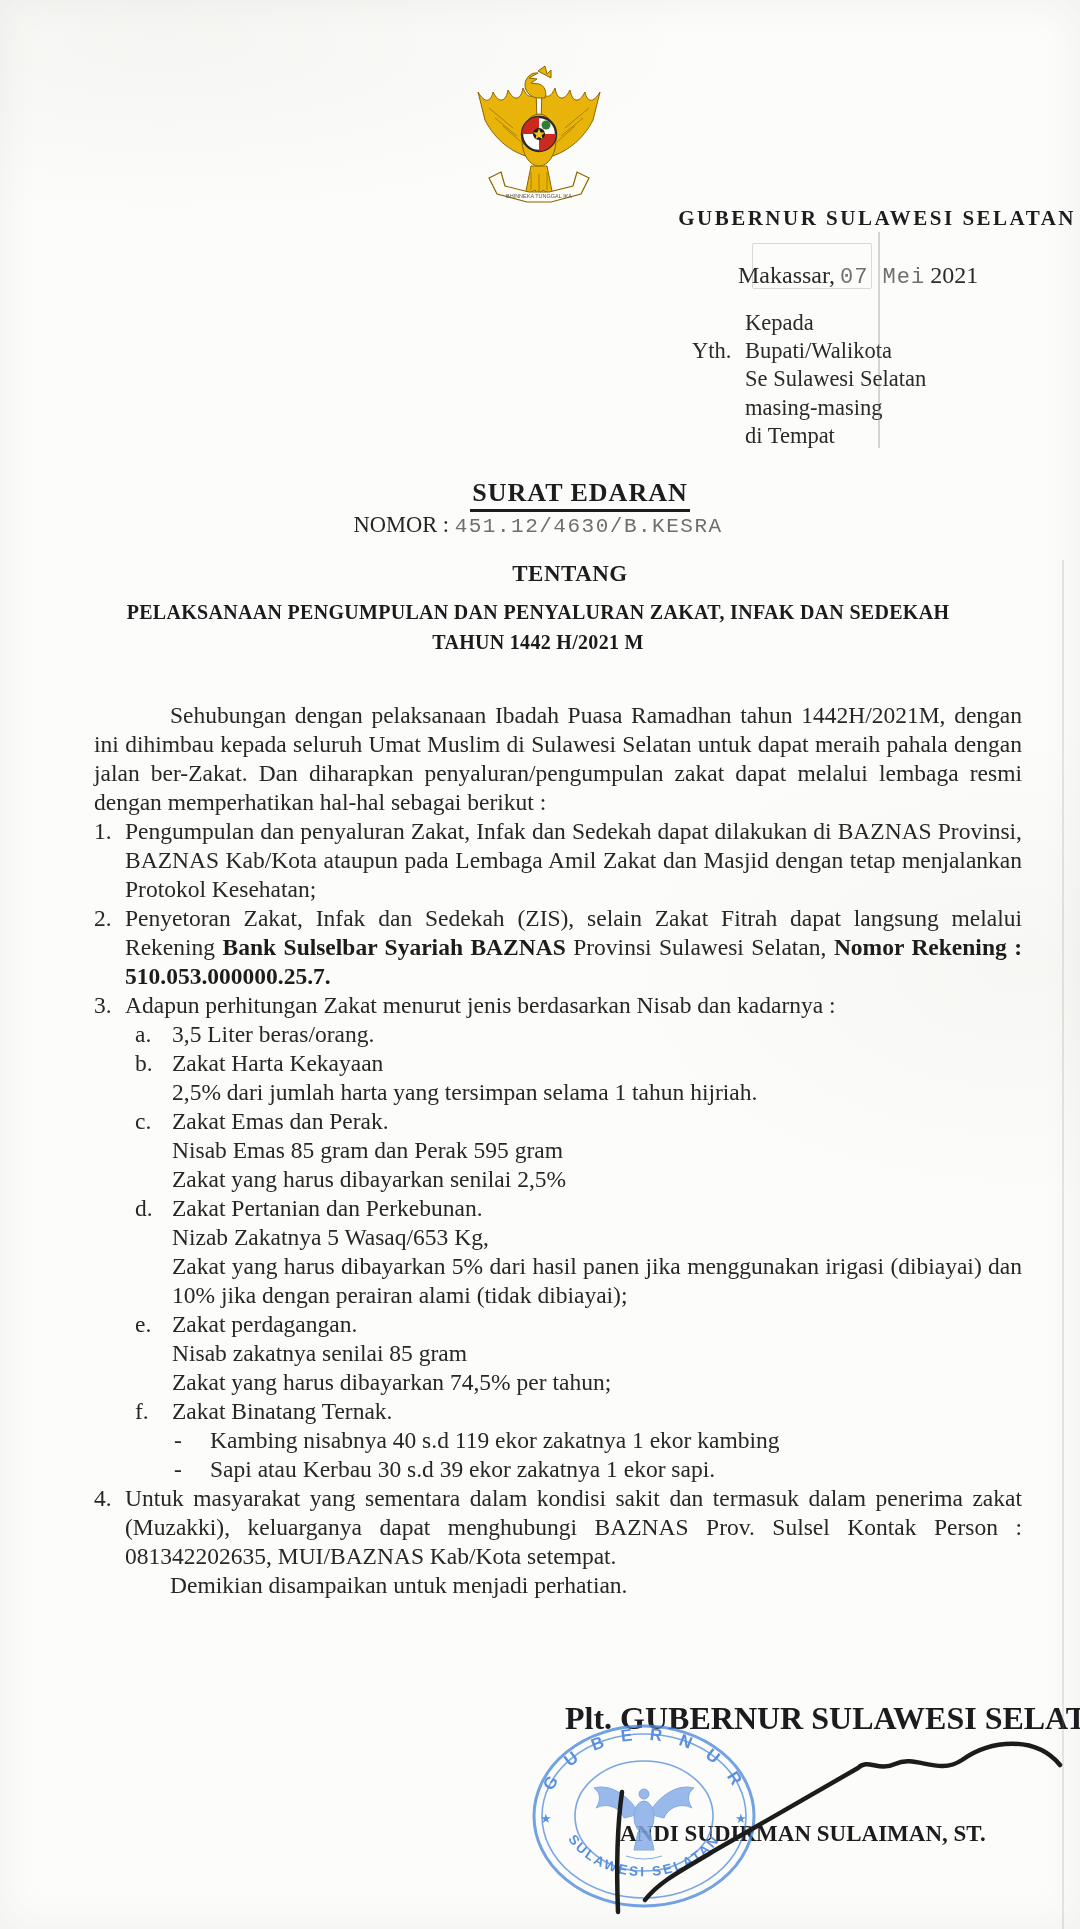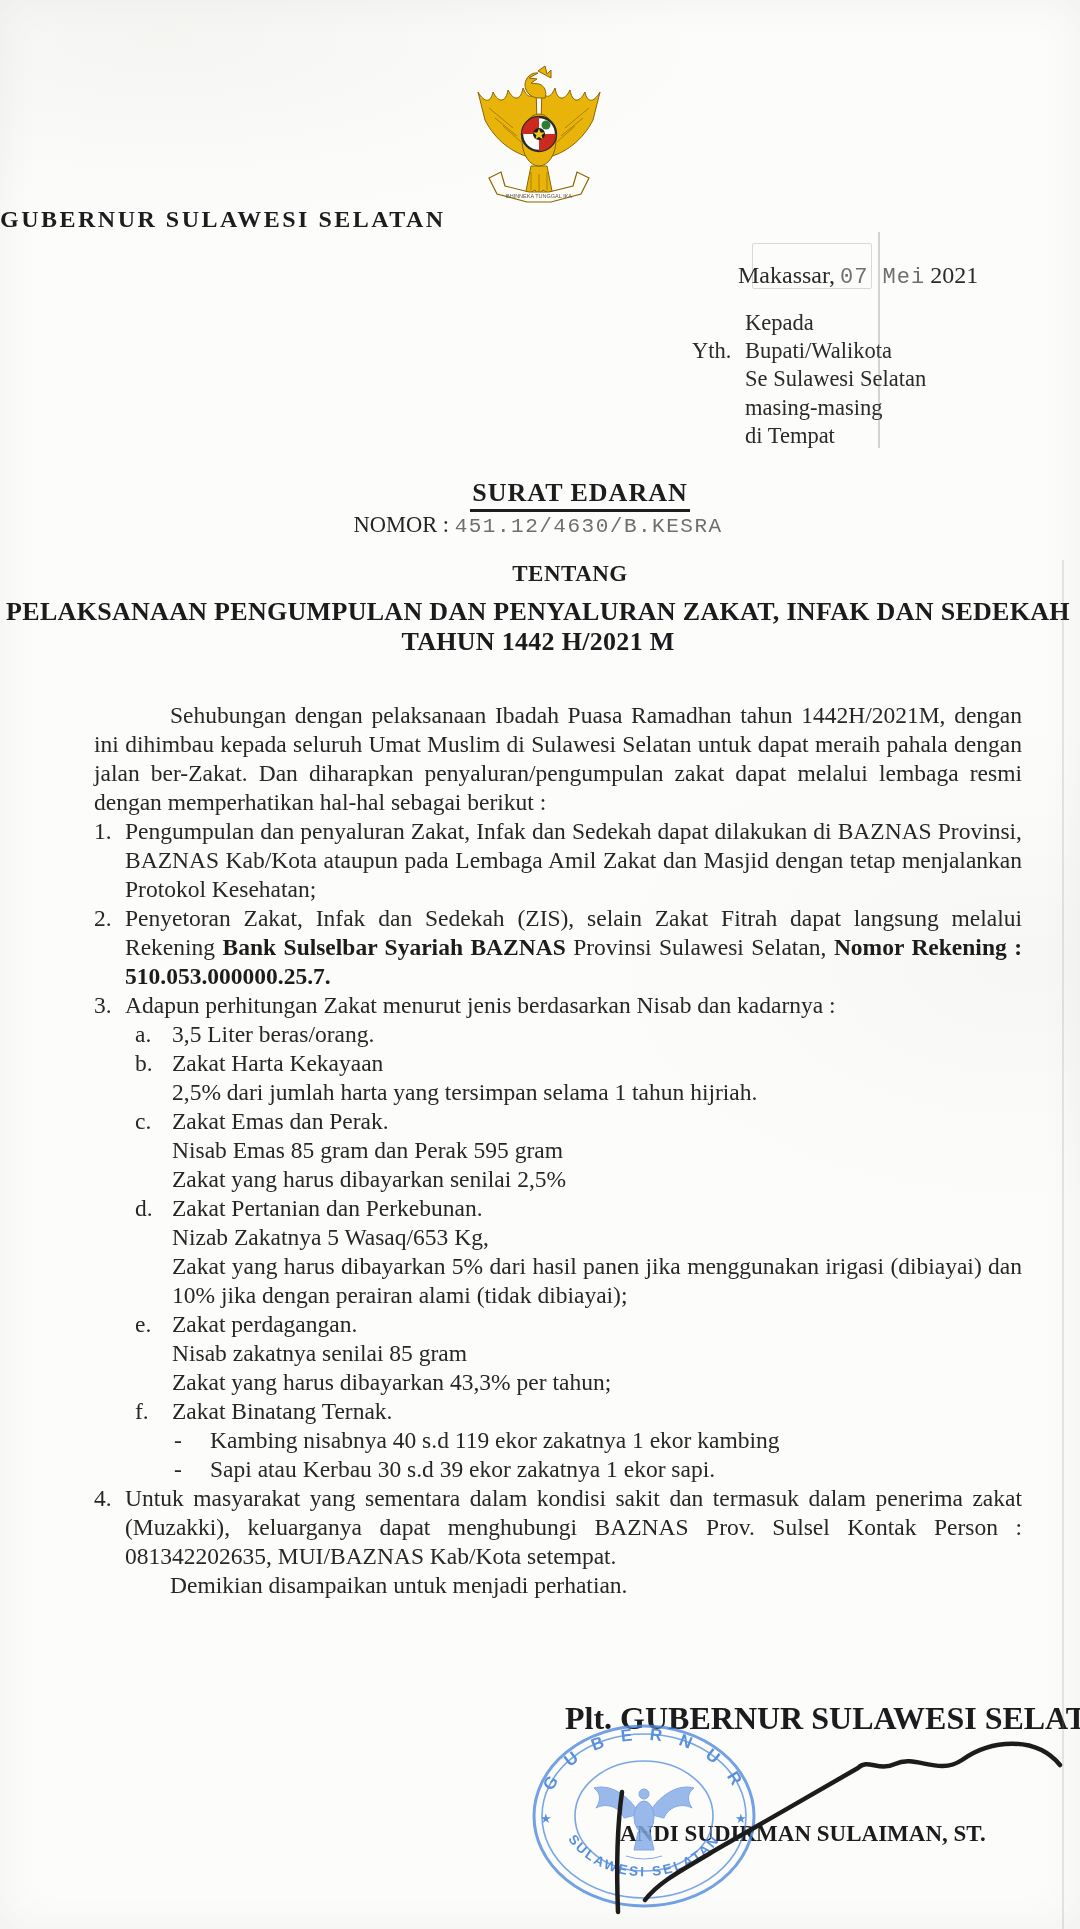--- a/index.html
+++ b/index.html
@@ -14,38 +14,38 @@
     overflow:hidden;
     font-family:"Liberation Serif","DejaVu Serif",serif;
     color:#262626;
     box-shadow:inset 0 0 40px rgba(90,90,80,0.07);
   }
   .tw{font-family:"Liberation Mono","DejaVu Sans Mono",monospace;color:#6f6f6f;}
   .b{font-weight:bold;color:#1c1c1c;}
   
   .emblem{position:absolute;left:465px;top:62px;width:148px;height:148px;}
   .lh-title{
-    position:absolute;left:0;top:206px;width:1076px;text-align:left;
-    font-size:24px;font-weight:bold;letter-spacing:2.5px;color:#1d1d20;
+    position:absolute;left:0;top:206px;width:1076px;text-align:right;
+    font-size:21px;font-weight:bold;letter-spacing:2.5px;color:#1d1d20;
   }
   
   .dateline{position:absolute;left:738px;top:262px;font-size:24px;color:#2a2a2a;white-space:nowrap;}
   .dateline .tw{font-size:22px;letter-spacing:1px;margin:4px 5px;}
   .date-stamp-box{position:absolute;left:752px;top:243px;width:118px;height:44px;border:1px solid rgba(160,160,152,0.38);border-radius:2px;}
   .addressee{position:absolute;left:692px;top:309px;font-size:22.5px;line-height:28.2px;color:#2a2a2a;}
   .addr-ind{padding-left:53px;}
   .yth{display:inline-block;width:53px;}
   
   .centerline{position:absolute;left:0;width:1076px;text-align:center;}
   .doc-type{top:478px;font-size:26px;font-weight:bold;color:#1d1d1f;padding-left:42px;}
   .doc-type span{display:inline-block;border-bottom:3px solid #1d1d1f;padding:0 2px 1px 2px;letter-spacing:1px;}
   .nomor{top:512px;font-size:22.5px;color:#242424;}
   .nomor .tw{font-size:21px;letter-spacing:1.5px;}
   .tentang{top:561px;font-size:23px;font-weight:bold;color:#1d1d1f;letter-spacing:0.5px;margin-left:32px;}
-  .title-block{top:597px;font-size:26px;font-weight:bold;line-height:30px;color:#1b1b1d;letter-spacing:0.3px;}
+  .title-block{top:597px;font-size:20px;font-weight:bold;line-height:30px;color:#1b1b1d;letter-spacing:0.3px;}
   
   .body{position:absolute;left:94px;top:701px;width:928px;font-size:23.5px;line-height:29px;text-align:justify;color:#272727;}
   .opening{margin:0;text-indent:76px;}
   .closing{margin:0;text-indent:76px;}
   .item{position:relative;padding-left:31px;}
   .item .no{position:absolute;left:0;top:0;}
   .sub{position:relative;padding-left:47px;}
   .sub .sletter{position:absolute;left:10px;top:0;}
   .dash{position:relative;padding-left:38px;}
   .dash .dmark{position:absolute;left:2px;top:0;}
@@ -168,21 +168,21 @@
           <div>Nizab Zakatnya 5 Wasaq/653 Kg,</div>
           <div>Zakat yang harus dibayarkan 5% dari hasil panen jika menggunakan irigasi (dibiayai) dan 10% jika dengan perairan alami (tidak dibiayai);</div>
         </div>
       </div>
 
       <div class="sub">
         <span class="sletter">e.</span>
         <div>
           <div>Zakat perdagangan.</div>
           <div>Nisab zakatnya senilai 85 gram</div>
-          <div>Zakat yang harus dibayarkan 43,3% per tahun;</div>
+          <div>Zakat yang harus dibayarkan 74,5% per tahun;</div>
         </div>
       </div>
 
       <div class="sub">
         <span class="sletter">f.</span>
         <div>
           <div>Zakat Binatang Ternak.</div>
           <div class="dash">
               <span class="dmark">-</span>
               <div>Kambing nisabnya 40 s.d 119 ekor zakatnya 1 ekor kambing</div>

